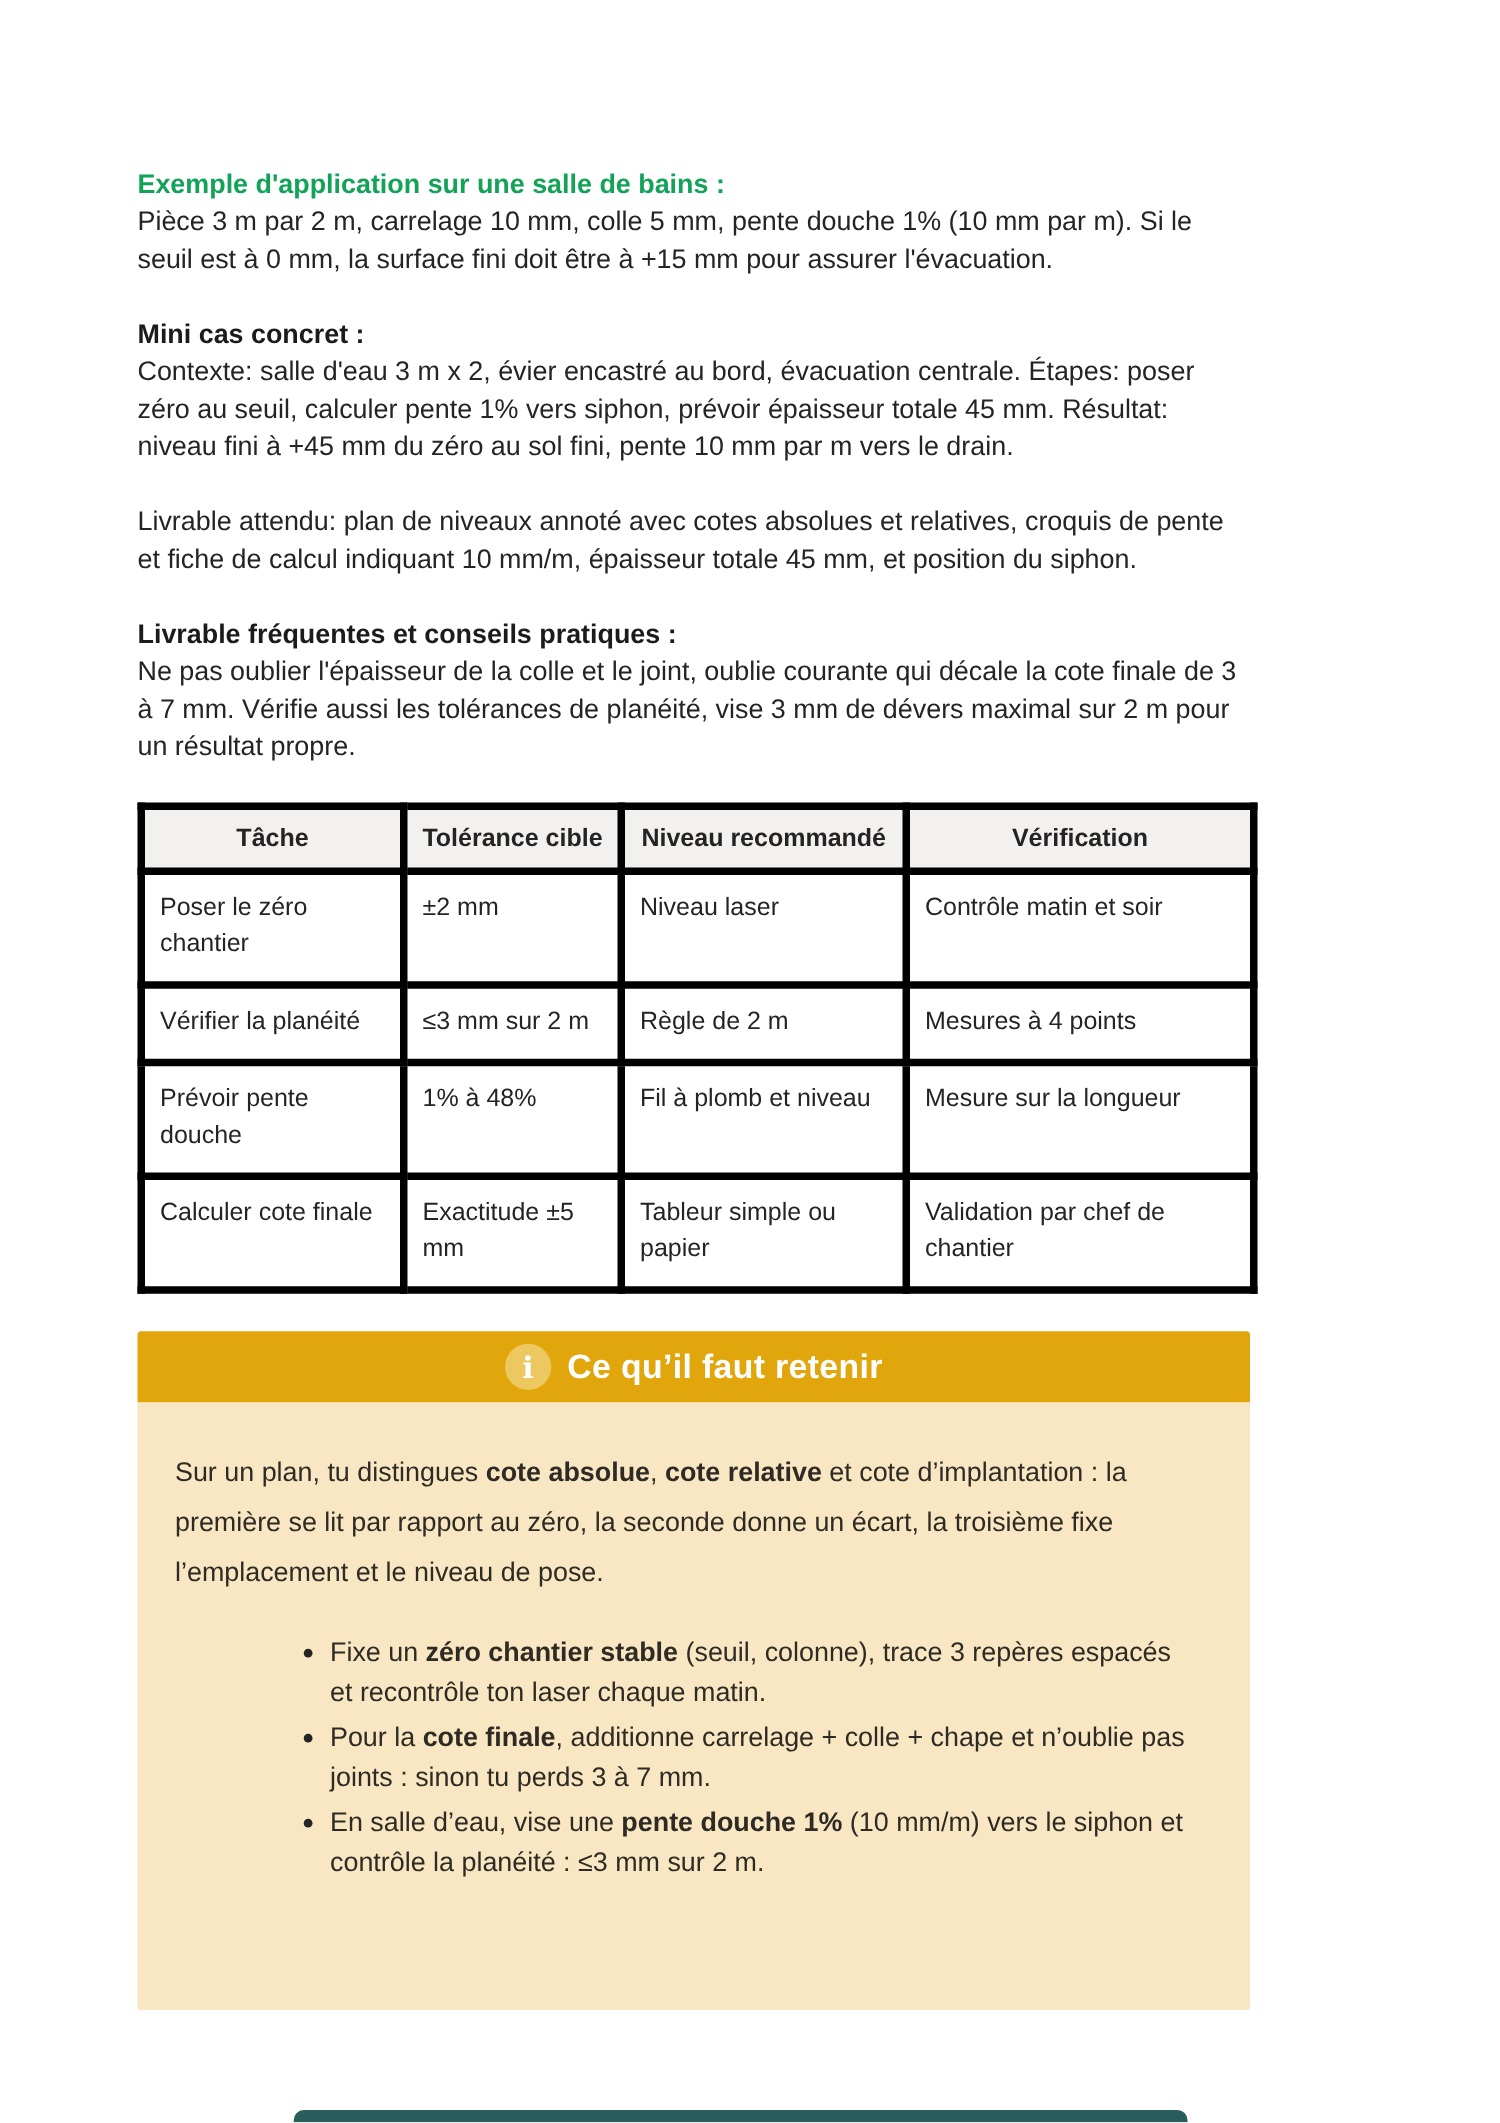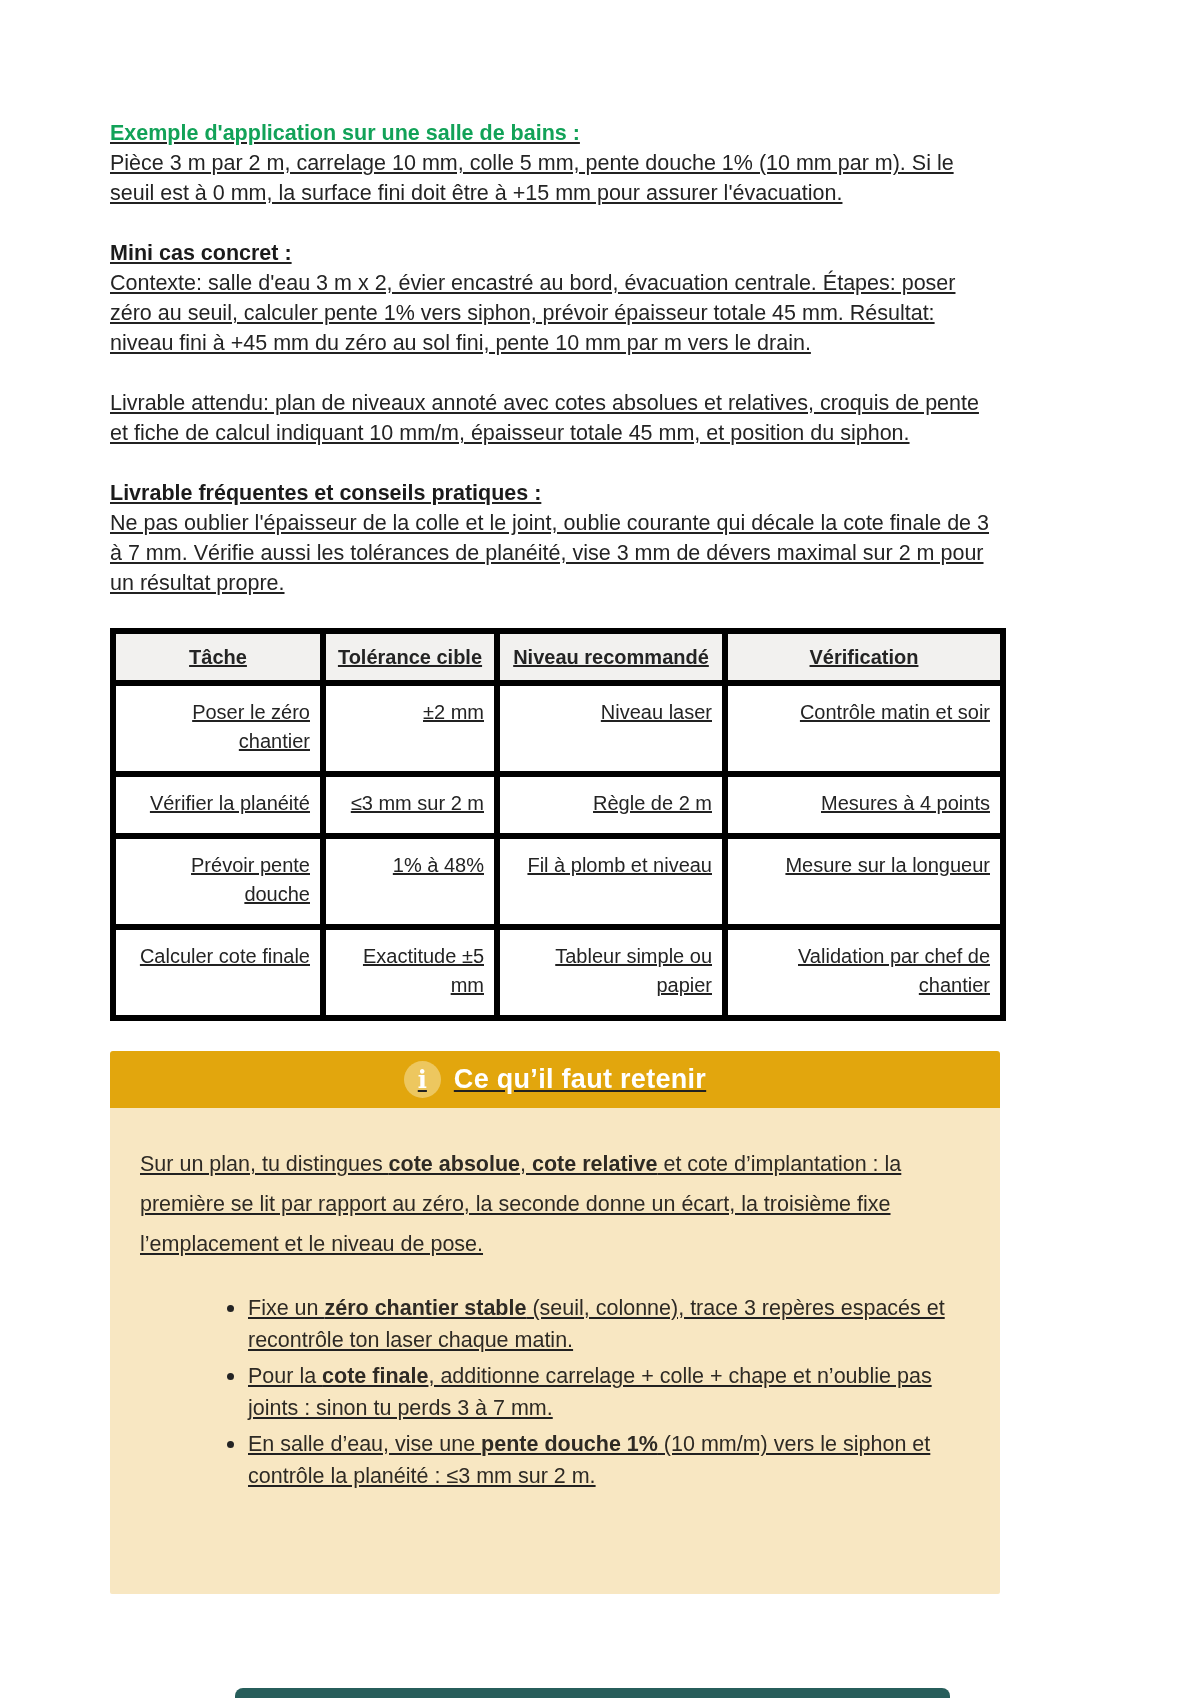--- a/index.html
+++ b/index.html
@@ -1,48 +1,48 @@
 <!DOCTYPE html>
 <html><head>
 <meta charset="utf-8">
 <style>
   html,body { margin:0; padding:0; background:#ffffff; }
   .page {
     position:relative; width:1200px; height:1698px; background:#ffffff;
     font-family:"Liberation Sans", sans-serif; color:#212121; overflow:hidden;
   }
-  .content { position:absolute; left:110px; top:118px; width:890px;text-decoration:underline; }
+  .content { position:absolute; left:110px; top:132px; width:890px; }
 
   .head { font-size:21.5px; line-height:30px; font-weight:700; margin:0; color:#1b1b1b; }
   .head.green { color:#12A258; }
   .body-p { font-size:21.5px; line-height:30px; margin:0 0 30px 0; color:#242424; }
   .b { font-weight:700; }
 
   table.doc-table { border-collapse:collapse; table-layout:fixed; width:890px; margin:0 0 30px 0; font-size:20px; color:#242424; }
   table.doc-table, table.doc-table th, table.doc-table td { border:6px solid #000000; }
   table.doc-table th { background:#F2F1EF; font-weight:700; text-align:center; padding:11px 6px; line-height:24px; }
-  table.doc-table td { padding:12px 10px 15px 12px; vertical-align:top; line-height:29px; text-align:right; font-weight:400; }
+  table.doc-table td { padding:12px 10px 15px 12px; vertical-align:top; line-height:29px; text-align:left; font-weight:400; }
 
   .callout { margin-top:0; }
   .callout-header {
     background:#E2A60D; height:57px; display:flex; align-items:center; justify-content:center;
     gap:13px; border-radius:3px 3px 0 0;
   }
   .info-badge {
     width:37px; height:37px; border-radius:50%; background:#EDC75F; color:#ffffff;
     display:flex; align-items:center; justify-content:center;
     font-family:"DejaVu Serif", serif; font-weight:700; font-size:24px; line-height:1;
   }
   .callout-title { color:#ffffff; font-size:27px; font-weight:800; letter-spacing:0.3px; }
   .callout-body {
     background:#F8E7C2; box-sizing:border-box; min-height:486px; padding:36px 30px 40px 30px;
     color:#2E2A24; border-radius:0 0 2px 2px;
   }
   .callout-intro { font-size:21.5px; line-height:40px; margin:0 0 28px 0; }
-  ul.callout-list { list-style:none; margin:0; padding:0 0 0 85px; }
+  ul.callout-list { list-style:none; margin:16px; padding:0 0 0 85px; }
   ul.callout-list li { position:relative; padding-left:23px; font-size:21.5px; line-height:32px; margin-bottom:4px; }
   ul.callout-list li::before {
     content:""; position:absolute; left:2px; top:13px; width:7px; height:7px; border-radius:50%; background:#242424;
   }
 
   .next-bar { position:absolute; left:235px; bottom:0; width:715px; height:10px; background:#275E5B; border-radius:8px 8px 0 0; }
 </style>
 </head>
 <body>
 

